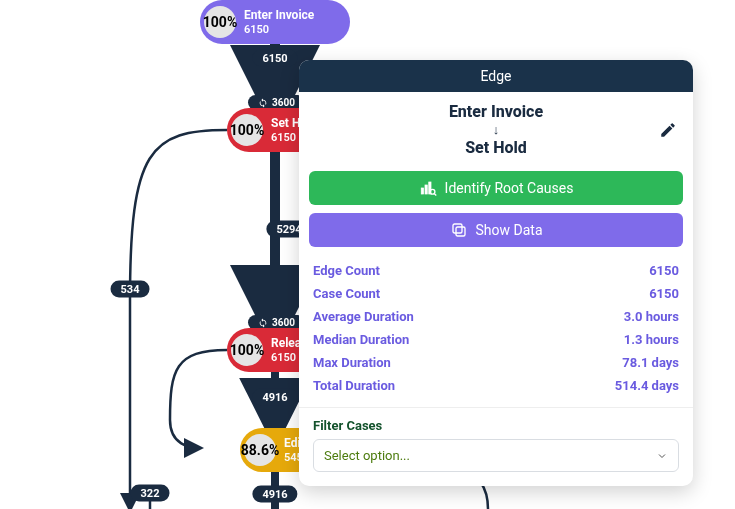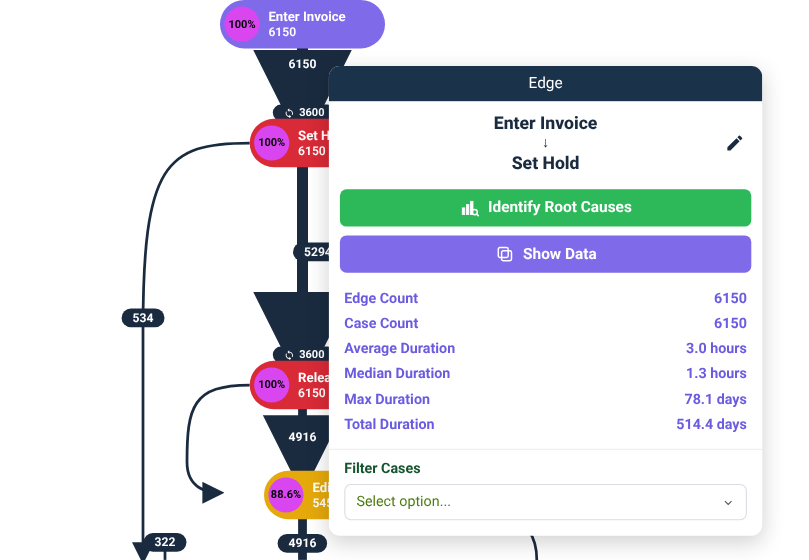--- a/index.html
+++ b/index.html
@@ -18,29 +18,29 @@
     border-radius: 22px;
     padding: 4px 14px 4px 4px;
     display: flex;
     align-items: center;
     gap: 8px;
     color: #fff;
     min-width: 150px;
     height: 44px;
   }
   .node .pct {
-    background: #d946ef;
+    background: #e5e5e5;
     color: #000;
     border-radius: 50%;
     width: 32px;
     height: 32px;
     display: flex;
     align-items: center;
     justify-content: center;
-    font-size: 10px;
+    font-size: 14px;
     font-weight: 700;
   }
   .node .lbl { display: flex; flex-direction: column; font-size: 12px; font-weight: 700; line-height: 1.2; }
   .node .sub { font-size: 11px; font-weight: 600; }
   .n-purple { background: #7f6bea; }
   .n-red    { background: #d92a37; }
   .n-yellow { background: #e6a90b; }
 
   .loopbadge {
     position: absolute;
@@ -95,21 +95,21 @@
   .panel-title .arrow { font-size: 13px; color: #1a2b40; padding: 1px 0; }
   .panel-title .edit {
     position: absolute; right: 16px; top: 50%; transform: translateY(-50%);
     cursor: pointer;
   }
   .panel-title .edit svg { width: 18px; height: 18px; fill: #1a2b40; }
 
   .btn {
     display: flex; align-items: center; justify-content: center; gap: 8px;
     margin: 0 10px 8px; padding: 8px 0; border-radius: 6px;
-    color: #fff; font-weight: 700; font-size: 14px; cursor: pointer;
+    color: #fff; font-weight: 400; font-size: 14px; cursor: pointer;
   }
   .btn-green  { background: #2db859; }
   .btn-purple { background: #7f6bea; }
   .btn svg { width: 18px; height: 18px; fill: #fff; stroke: #fff; }
 
   .metrics { padding: 4px 14px 10px; }
   .metric-row {
     display: flex; justify-content: space-between;
     padding: 4px 0; font-size: 13px; font-weight: 700; color: #6a5be0;
   }

